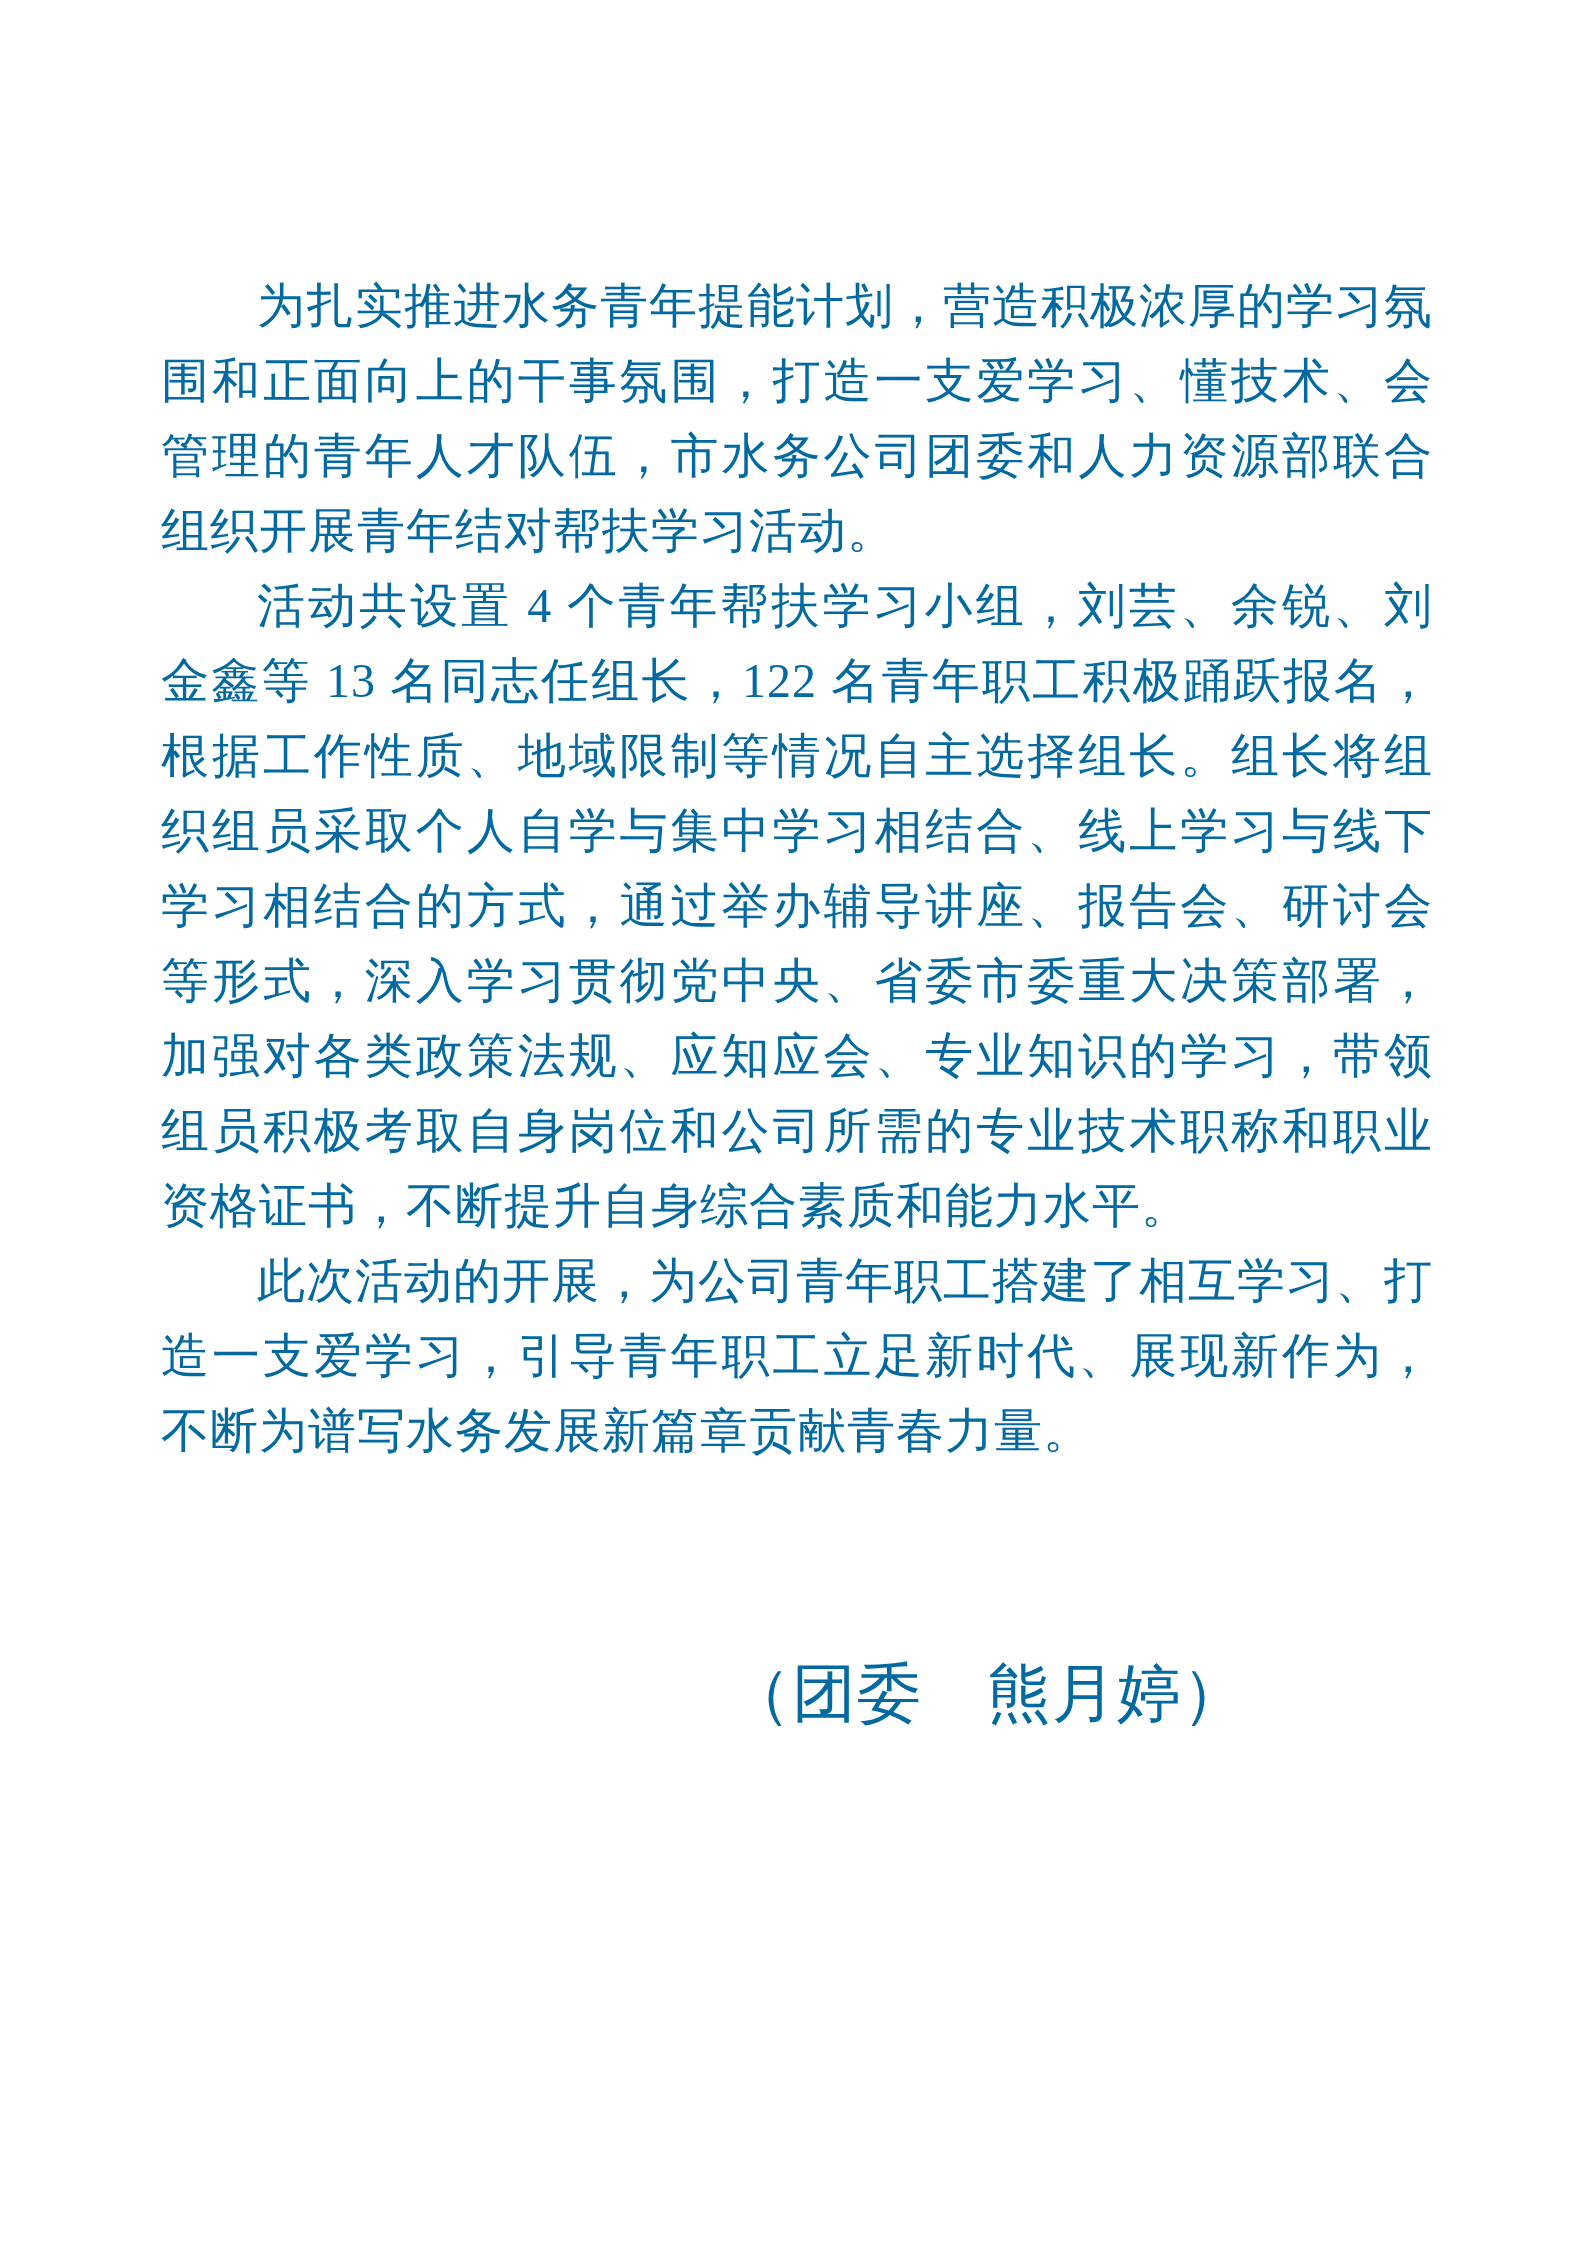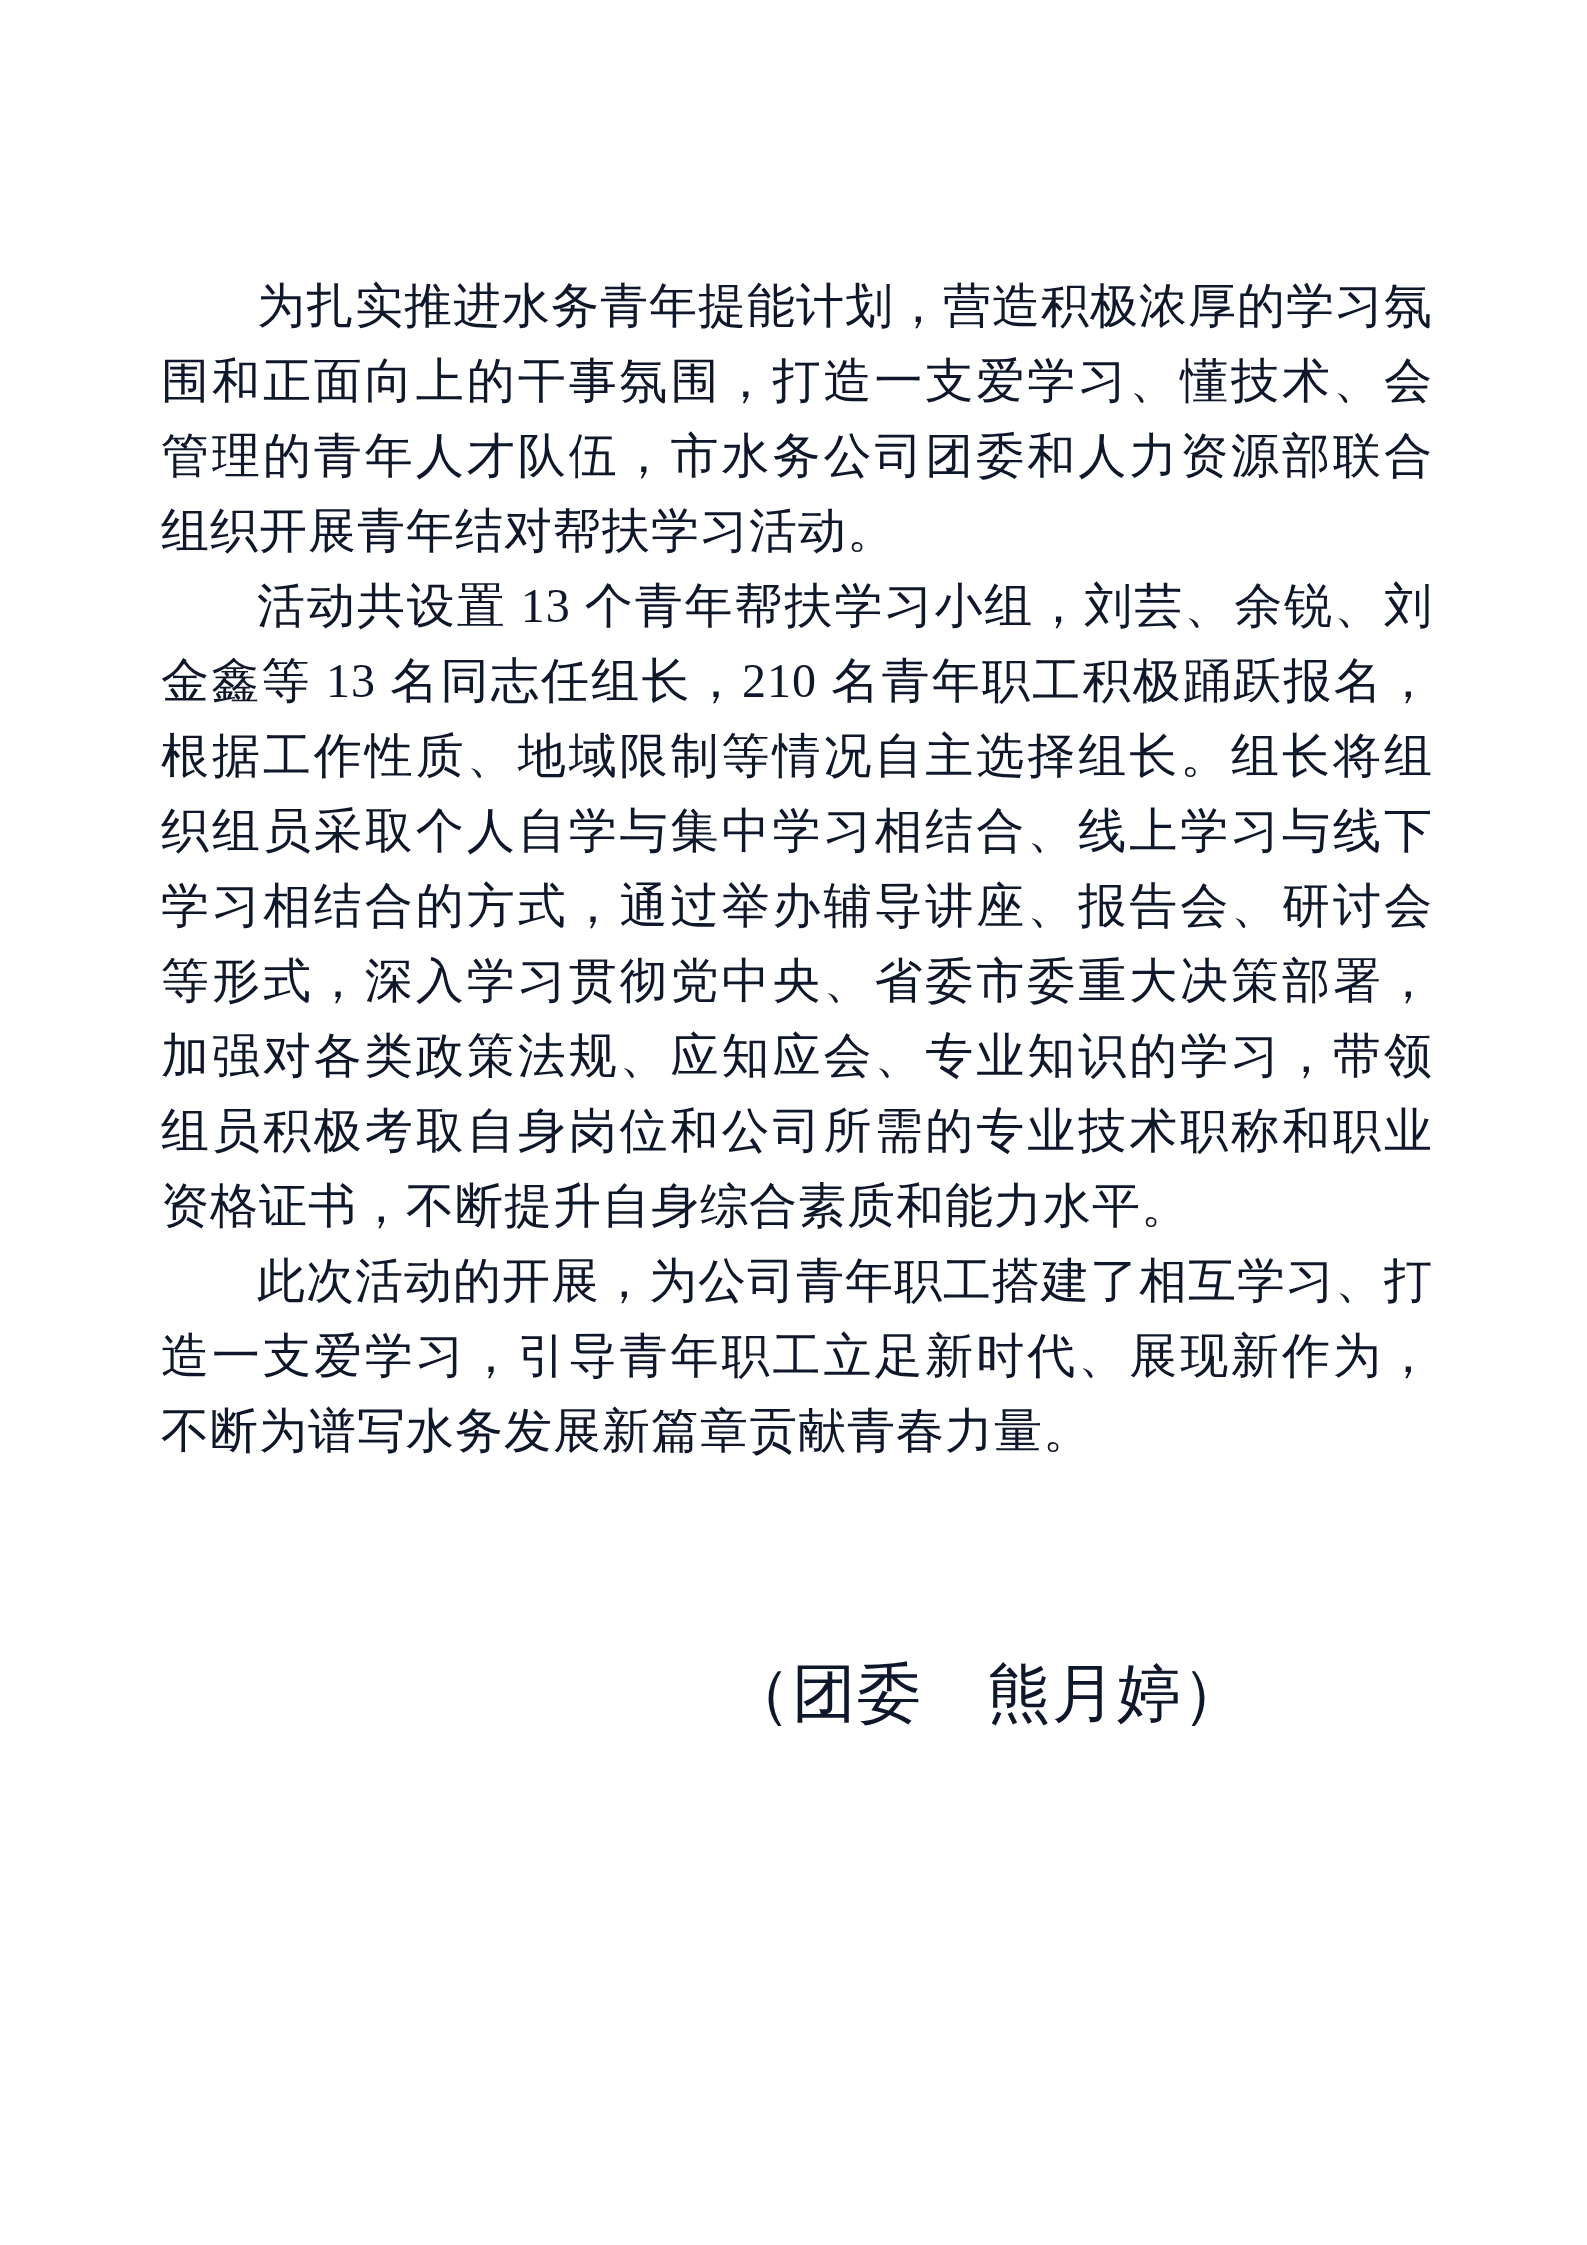--- a/index.html
+++ b/index.html
@@ -7,21 +7,21 @@
     padding: 0;
     background: #ffffff;
   }
   .page {
     position: relative;
     width: 1587px;
     height: 2245px;
     margin: 0 auto;
     background: #ffffff;
     font-family: "Liberation Serif", "DejaVu Serif", serif;
-    color: #0f172a;
+    color: #0369a1;
     overflow: hidden;
     box-sizing: border-box;
   }
   .content {
     position: absolute;
     left: 161px;
     top: 268px;
     width: 1272px;
   }
   .para {
@@ -43,17 +43,17 @@
     padding-right: 186px;
     white-space: nowrap;
   }
 </style>
 </head>
 <body>
 
 <div class="page">
   <div class="content">
     <p class="para">为扎实推进水务青年提能计划，营造积极浓厚的学习氛围和正面向上的干事氛围，打造一支爱学习、懂技术、会管理的青年人才队伍，市水务公司团委和人力资源部联合组织开展青年结对帮扶学习活动。</p>
-    <p class="para">活动共设置 13 个青年帮扶学习小组，刘芸、余锐、刘金鑫等 13 名同志任组长，210 名青年职工积极踊跃报名，根据工作性质、地域限制等情况自主选择组长。组长将组织组员采取个人自学与集中学习相结合、线上学习与线下学习相结合的方式，通过举办辅导讲座、报告会、研讨会等形式，深入学习贯彻党中央、省委市委重大决策部署，加强对各类政策法规、应知应会、专业知识的学习，带领组员积极考取自身岗位和公司所需的专业技术职称和职业资格证书，不断提升自身综合素质和能力水平。</p>
+    <p class="para">活动共设置 4 个青年帮扶学习小组，刘芸、余锐、刘金鑫等 13 名同志任组长，122 名青年职工积极踊跃报名，根据工作性质、地域限制等情况自主选择组长。组长将组织组员采取个人自学与集中学习相结合、线上学习与线下学习相结合的方式，通过举办辅导讲座、报告会、研讨会等形式，深入学习贯彻党中央、省委市委重大决策部署，加强对各类政策法规、应知应会、专业知识的学习，带领组员积极考取自身岗位和公司所需的专业技术职称和职业资格证书，不断提升自身综合素质和能力水平。</p>
     <p class="para">此次活动的开展，为公司青年职工搭建了相互学习、打造一支爱学习，引导青年职工立足新时代、展现新作为，不断为谱写水务发展新篇章贡献青春力量。</p>
     <p class="signature-row">（团委　熊月婷）</p>
   </div>
 </div>
 
 </body></html>

